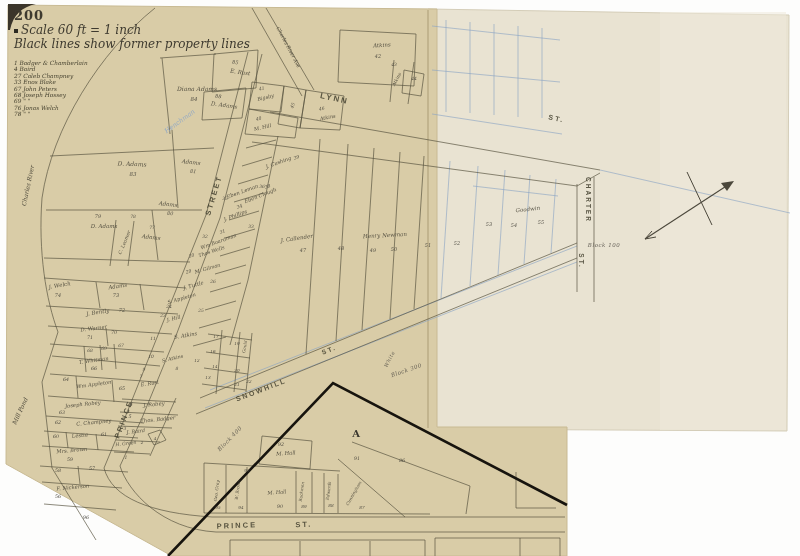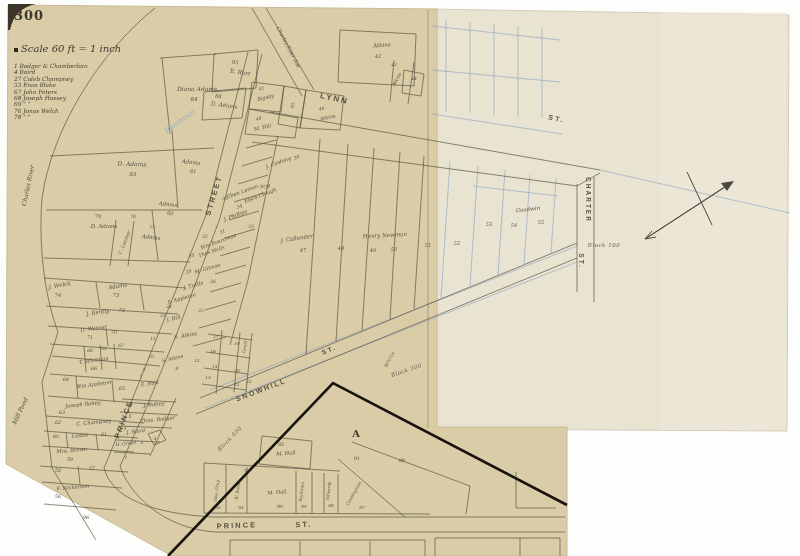--- a/index.html
+++ b/index.html
@@ -10,21 +10,21 @@
   text{fill:#46433a;}
   .nm{font-family:"DejaVu Serif",serif;font-style:italic;fill:#4a4639;opacity:.92;}
   .nu{font-family:"DejaVu Serif",serif;font-style:italic;fill:#45423a;opacity:.9;}
   .st{font-family:"Liberation Sans",sans-serif;font-weight:bold;fill:#43402f;letter-spacing:2px;opacity:.85;}
   .bl{font-family:"DejaVu Serif",serif;font-style:italic;fill:#8da6c6;opacity:.9;}
   .bk{font-family:"DejaVu Serif",serif;font-style:italic;fill:#56524a;letter-spacing:.5px;opacity:.9;}
   .bg{font-family:"DejaVu Serif",serif;font-weight:bold;fill:#3a372e;}
   
   #hdr{position:absolute;left:14px;top:8px;width:230px;color:#3e3a2f;pointer-events:none;}
   #page-num{font-size:13px;font-weight:bold;letter-spacing:1px;font-family:"DejaVu Serif",serif;}
-  .hline{font-size:10px;font-style:italic;margin-top:20px;white-space:nowrap;}
+  .hline{font-size:12px;font-style:italic;margin-top:0;white-space:nowrap;}
   .hline .blt{display:inline-block;width:4px;height:4px;background:#2c2a22;margin-right:3px;vertical-align:middle;}
   #legend{margin-top:9px;}
   .litem{font-size:5.8px;font-style:italic;line-height:6.4px;white-space:nowrap;color:#45412f;}
 </style>
 </head>
 <body>
 
 <div id="stage">
   <svg id="mapsvg" width="800" height="556" viewBox="0 0 800 556">
     <g id="g-sheets">
@@ -331,22 +331,23 @@
         <text transform="translate(303 492) rotate(-83)" font-size="4.2" text-anchor="middle" class="nm">Buckman</text>
         <text transform="translate(304 508) rotate(0)" font-size="4.2" text-anchor="middle" class="nu">89</text>
         <text transform="translate(330 491) rotate(-83)" font-size="4.2" text-anchor="middle" class="nm">Edwards</text>
         <text transform="translate(331 507) rotate(0)" font-size="4.2" text-anchor="middle" class="nu">88</text>
         <text transform="translate(355 494) rotate(-60)" font-size="4.2" text-anchor="middle" class="nm">Cunningham</text>
         <text transform="translate(362 509) rotate(0)" font-size="4.2" text-anchor="middle" class="nu">87</text>
       </g>
   </svg>
 
   <div id="hdr">
-    <div id="page-num">300</div>
+    <div id="page-num">200</div>
     <div class="hline"><span class="blt"></span><span>Scale 60 ft = 1 inch</span></div>
+    <div class="hline">Black lines show former property lines</div>
     <div id="legend">
         <div class="litem">1 Badger &amp; Chamberlain</div>
         <div class="litem">4 Baird</div>
         <div class="litem">27 Caleb Champney</div>
         <div class="litem">33 Enos Blake</div>
         <div class="litem">67 John Peters</div>
         <div class="litem">68 Joseph Hossey</div>
         <div class="litem">69   "        "</div>
         <div class="litem">76 Jonas Welch</div>
         <div class="litem">78   "        "</div>

